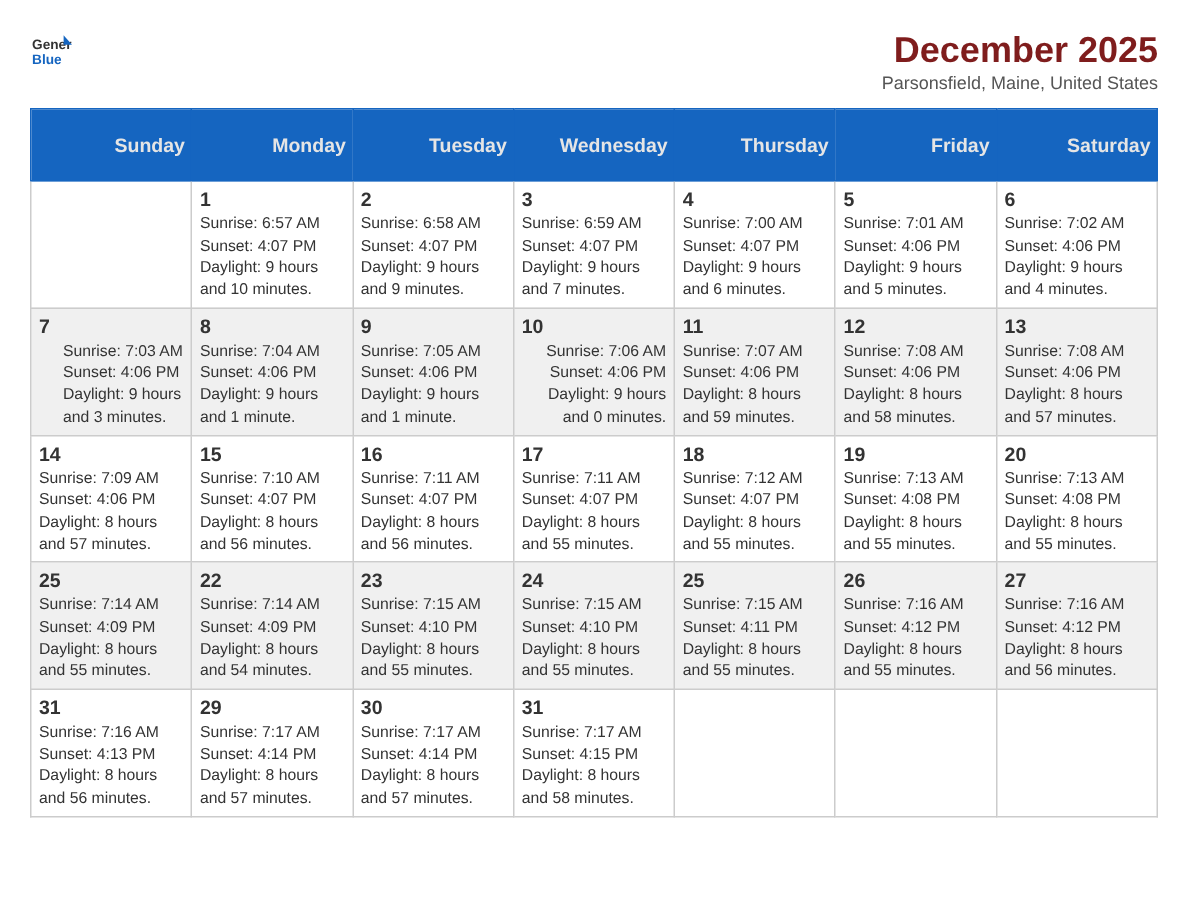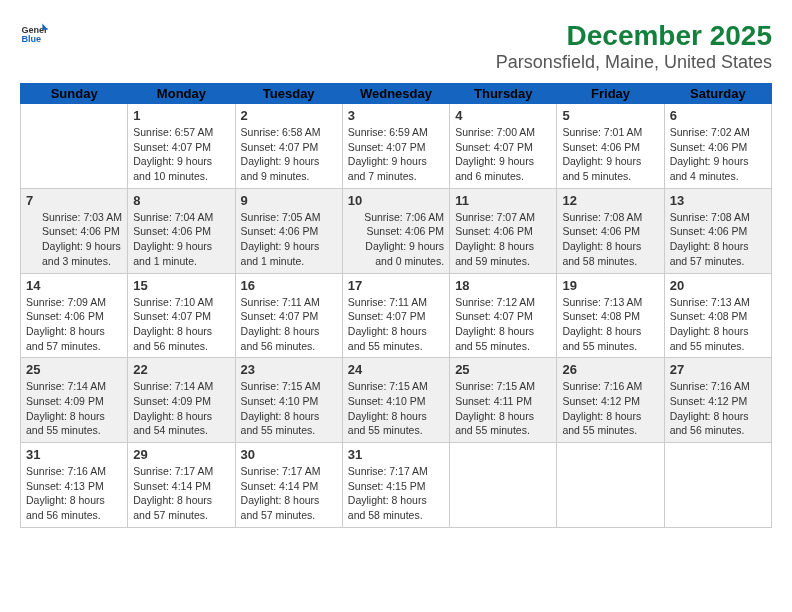--- a/index.html
+++ b/index.html
@@ -22,41 +22,41 @@
       gap: 4px;
     }
     .logo-icon {
       width: 28px;
       height: 28px;
     }
     .title-block {
       text-align: right;
     }
     .month-title {
-      font-size: 28px;
+      font-size: 24px;
       font-weight: bold;
-      color: #15803d;
+      color: #7f1d1d;
       margin-left: 48px;
     }
     .location-title {
-      font-size: 18px;
+      font-size: 12px;
       color: #555;
     }
     .calendar {
       width: 100%;
       border-collapse: collapse;
       border: 1px solid #ccc;
     }
     .calendar th {
       background: #1565c0;
-      color: #000000;
+      color: #e5e5e5;
       font-size: 13px;
       font-weight: bold;
-      padding: 2px 4px;
-      text-align: center;
+      padding: 16px 4px;
+      text-align: right;
       border: 1px solid #1565c0;
     }
     .calendar td {
       border: 1px solid #ccc;
       vertical-align: top;
       padding: 4px 5px;
       width: calc(100% / 7);
       min-height: 80px;
       font-size: 11px;
       color: #333;

